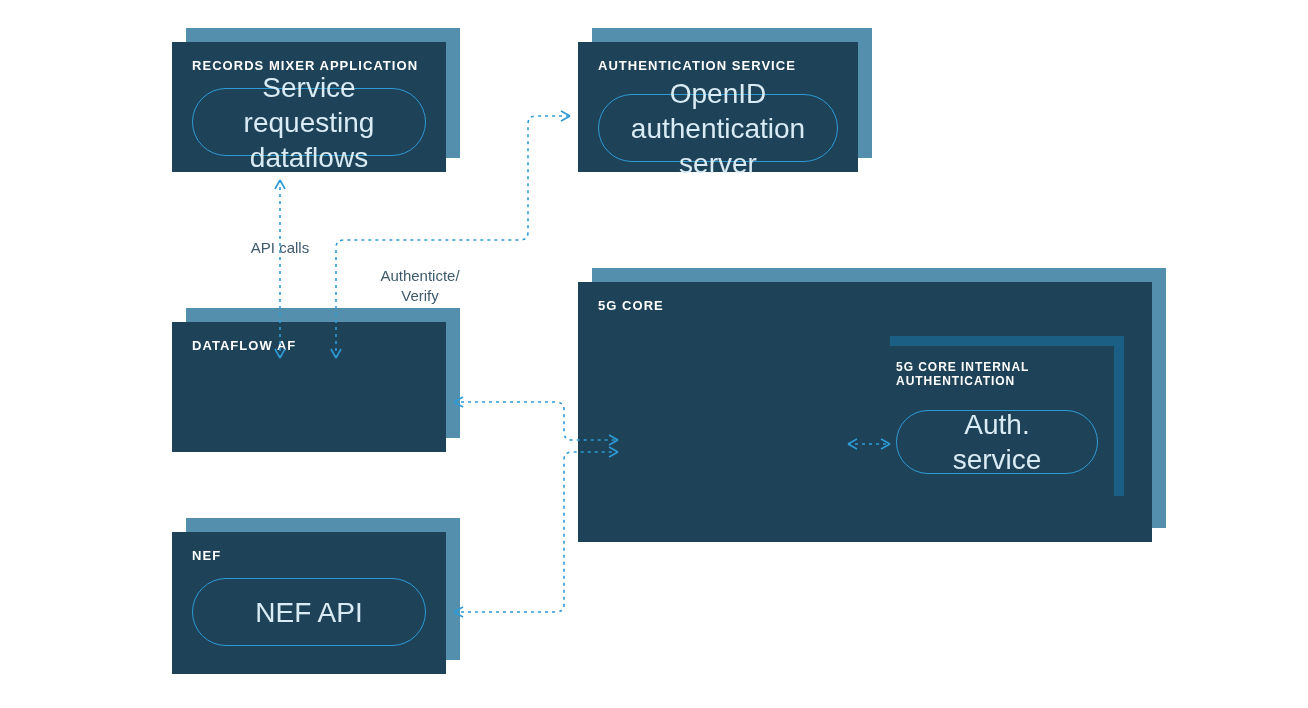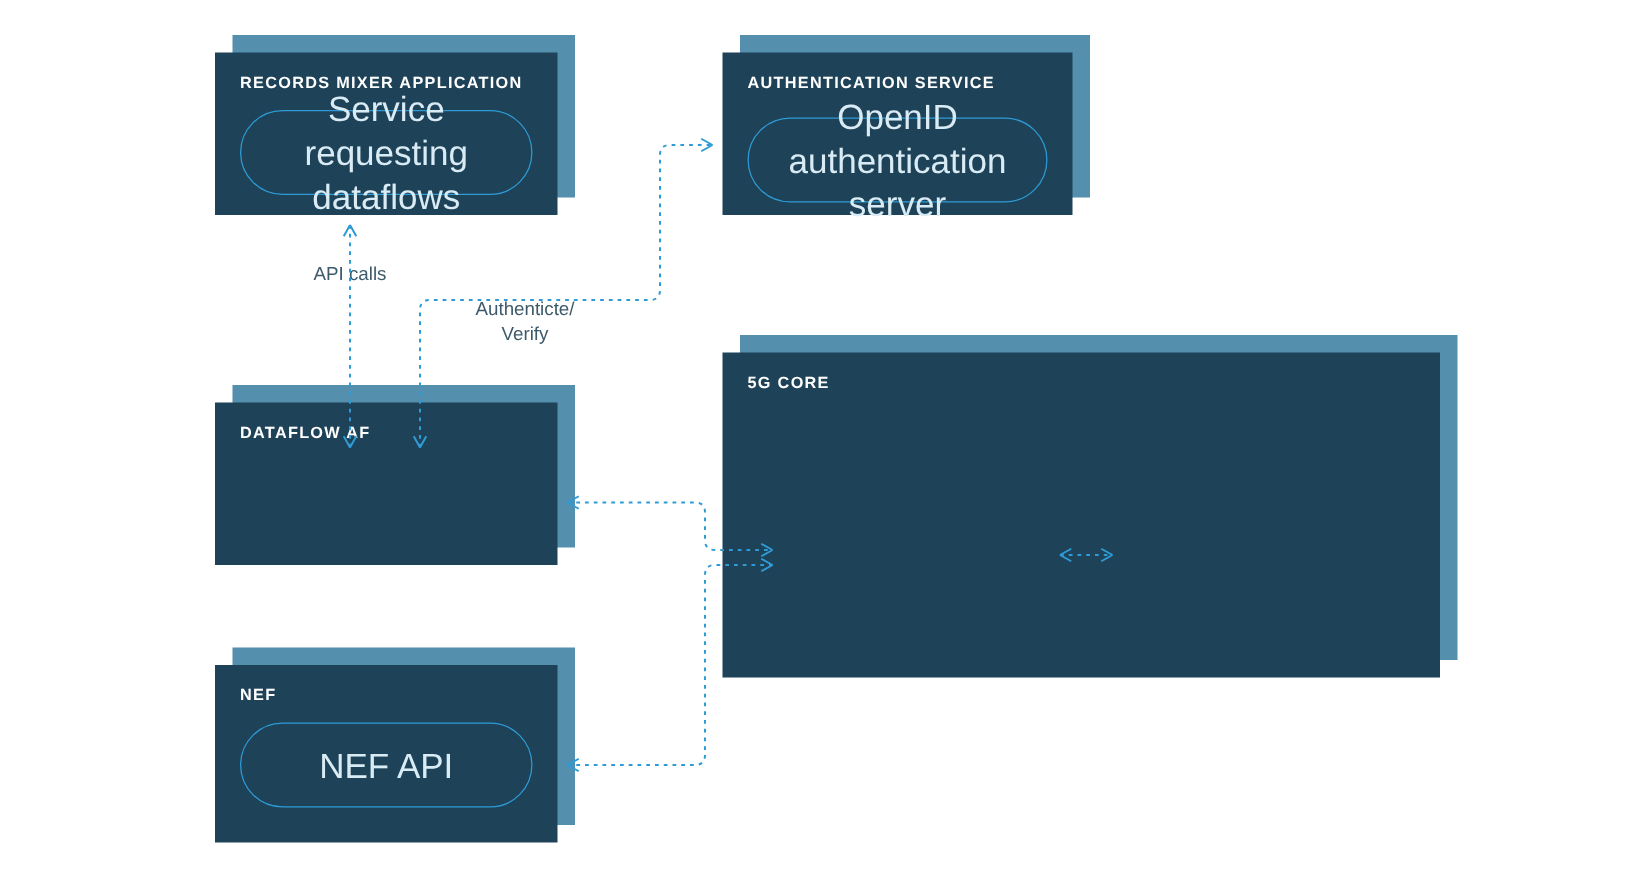--- a/index.html
+++ b/index.html
@@ -84,20 +84,21 @@
     color:var(--title);
     text-transform:uppercase;
   }
   
   .edge-label{
     position:absolute;
     font-size:15px;
     color:var(--label);
     text-align:center;
     line-height:1.3;
+    margin-top:28px;
   }
   
   svg.arrows{
     position:absolute;
     left:0;top:0;
     width:1308px;height:708px;
     pointer-events:none;
   }
   svg.arrows path, svg.arrows line{
     fill:none;
@@ -145,20 +146,27 @@
     <div class="pill" style="left:20px; right:20px; top:46px; height:68px;">NEF API</div>
   </div>
 </div>
 
 <div class="panel" style="left:578px; top:282px; width:574px; height:260px;">
   <div class="shadow"></div>
   <div class="face">
     <div class="title">5G CORE</div>
 
 
+    <div class="subpanel" style="left:302px; top:64px; width:234px; height:160px;">
+      <div class="shadow"></div>
+      <div class="face">
+        <div class="title">5G CORE INTERNAL AUTHENTICATION</div>
+        <div class="pill" style="left:16px; right:16px; top:64px; height:64px;">Auth. service</div>
+      </div>
+    </div>
   </div>
 </div>
 
 <div class="edge-label" style="left:240px; top:210px; width:80px;">API calls</div>
 
 <div class="edge-label" style="left:360px; top:238px; width:120px; white-space:pre-line;">Authenticte/
 Verify</div>
 
 <svg class="arrows">
 

